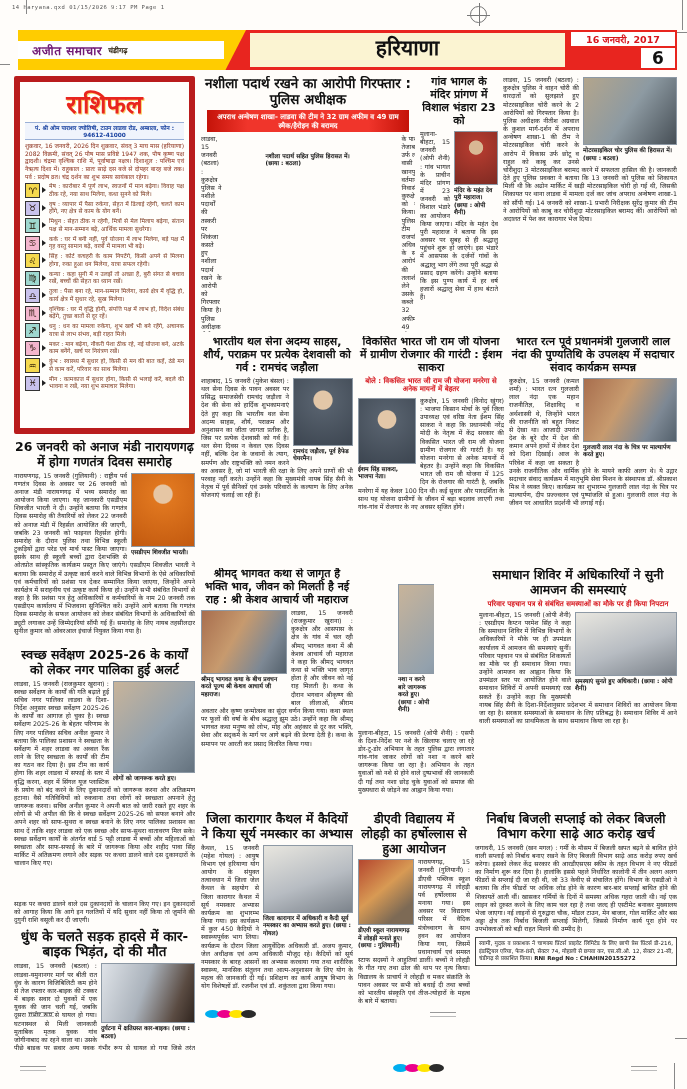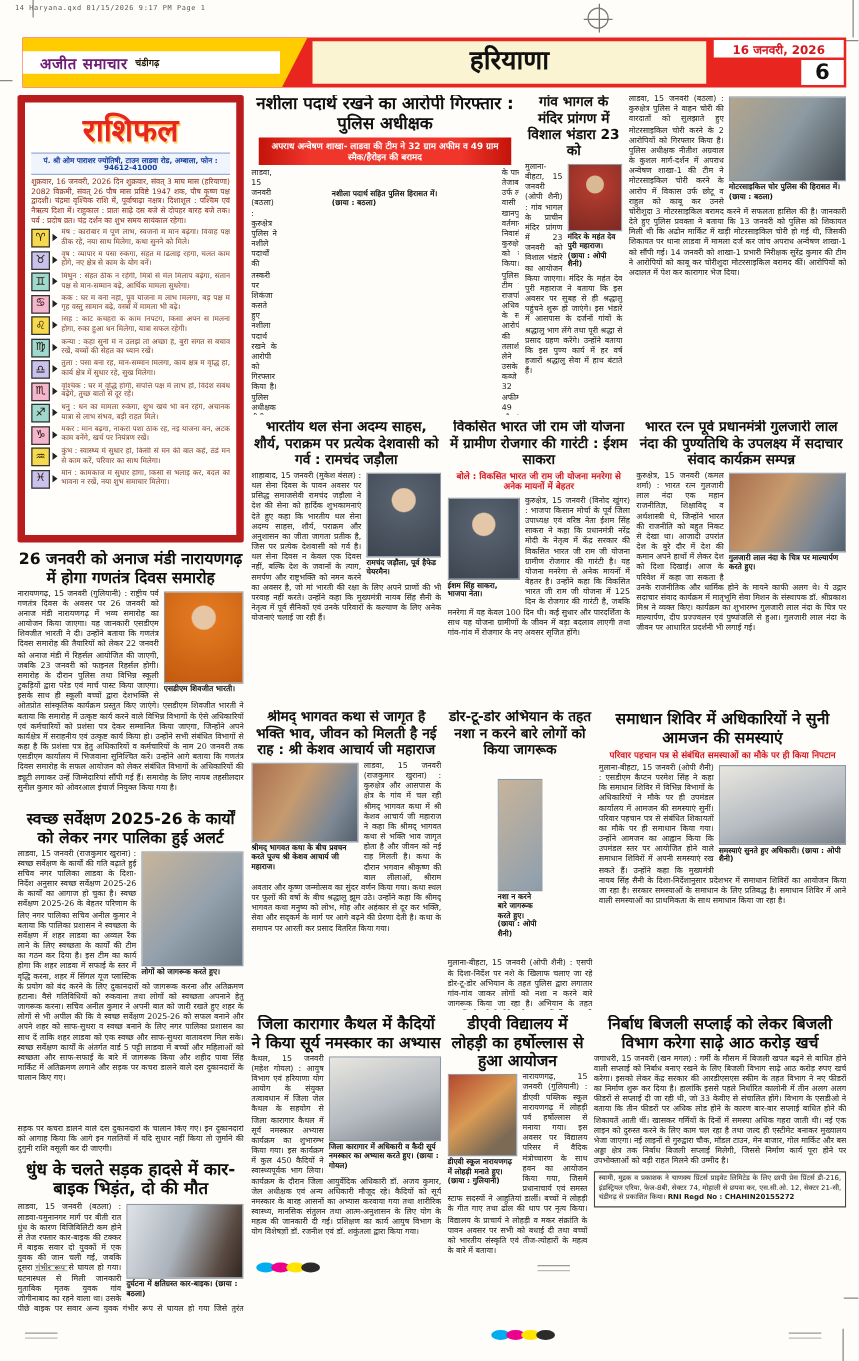--- a/index.html
+++ b/index.html
@@ -123,21 +123,21 @@
   <header class="masthead">
     <div class="mast-left">
       <div class="band"></div>
       <span class="paper-name">अजीत समाचार</span>
       <span class="edition">चंडीगढ़</span>
     </div>
     <div class="mast-center">
       <span class="section-title">हरियाणा</span>
     </div>
     <div class="mast-right">
-      <div class="date-box">16 जनवरी, 2026</div>
+      <div class="date-box">16 जनवरी, 2017</div>
       <div class="pageno-row">
         <div class="pageno-box">6</div>
       </div>
     </div>
   </header>
 
   <div class="content">
 
     <aside class="leftcol">
 
@@ -304,21 +304,20 @@
         <article class="art c-shrimad">
           <h2 class="hl hl-md">श्रीमद् भागवत कथा से जागृत है भक्ति भाव, जीवन को मिलती है नई राह : श्री केशव आचार्य जी महाराज</h2>
           <figure class="fig fl">
             <div class="img g-event" style="width:84px;height:62px;"></div>
             <figcaption class="cap" style="width:84px;">श्रीमद् भागवत कथा के बीच प्रवचन करते पूज्य श्री केशव आचार्य जी महाराज।</figcaption>
           </figure>
           <p class="body">लाडवा, 15 जनवरी (राजकुमार खुराना) : कुरुक्षेत्र और आसपास के क्षेत्र के गांव में चल रही श्रीमद् भागवत कथा में श्री केशव आचार्य जी महाराज ने कहा कि श्रीमद् भागवत कथा से भक्ति भाव जागृत होता है और जीवन को नई राह मिलती है। कथा के दौरान भगवान श्रीकृष्ण की बाल लीलाओं, श्रीराम अवतार और कृष्ण जन्मोत्सव का सुंदर वर्णन किया गया। कथा स्थल पर फूलों की वर्षा के बीच श्रद्धालु झूम उठे। उन्होंने कहा कि श्रीमद् भागवत कथा मनुष्य को लोभ, मोह और अहंकार से दूर कर भक्ति, सेवा और सद्कर्म के मार्ग पर आगे बढ़ने की प्रेरणा देती है। कथा के समापन पर आरती कर प्रसाद वितरित किया गया।</p>
         </article>
 
         <article class="art c-door">
-          <h2 class="hl hl-md">डोर-टू-डोर अभियान के तहत नशा न करने बारे लोगों को किया जागरूक</h2>
           <figure class="fig">
             <div class="img g-crowd" style="width:112px;height:88px;"></div>
             <figcaption class="cap">नशा न करने बारे जागरूक करते हुए। (छाया : ओपी शैनी)</figcaption>
           </figure>
           <p class="body">मुलाना-बीहटा, 15 जनवरी (ओपी शैनी) : एसपी के दिशा-निर्देश पर नशे के खिलाफ चलाए जा रहे डोर-टू-डोर अभियान के तहत पुलिस द्वारा लगातार गांव-गांव जाकर लोगों को नशा न करने बारे जागरूक किया जा रहा है। अभियान के तहत युवाओं को नशे से होने वाले दुष्प्रभावों की जानकारी दी गई तथा नशा छोड़ चुके युवाओं को समाज की मुख्यधारा से जोड़ने का आह्वान किया गया।</p>
         </article>
 
         <article class="art c-samadhan">
           <h2 class="hl hl-lg">समाधान शिविर में अधिकारियों ने सुनी आमजन की समस्याएं</h2>
           <div class="sub-red">परिवार पहचान पत्र से संबंधित समस्याओं का मौके पर ही किया निपटान</div>

